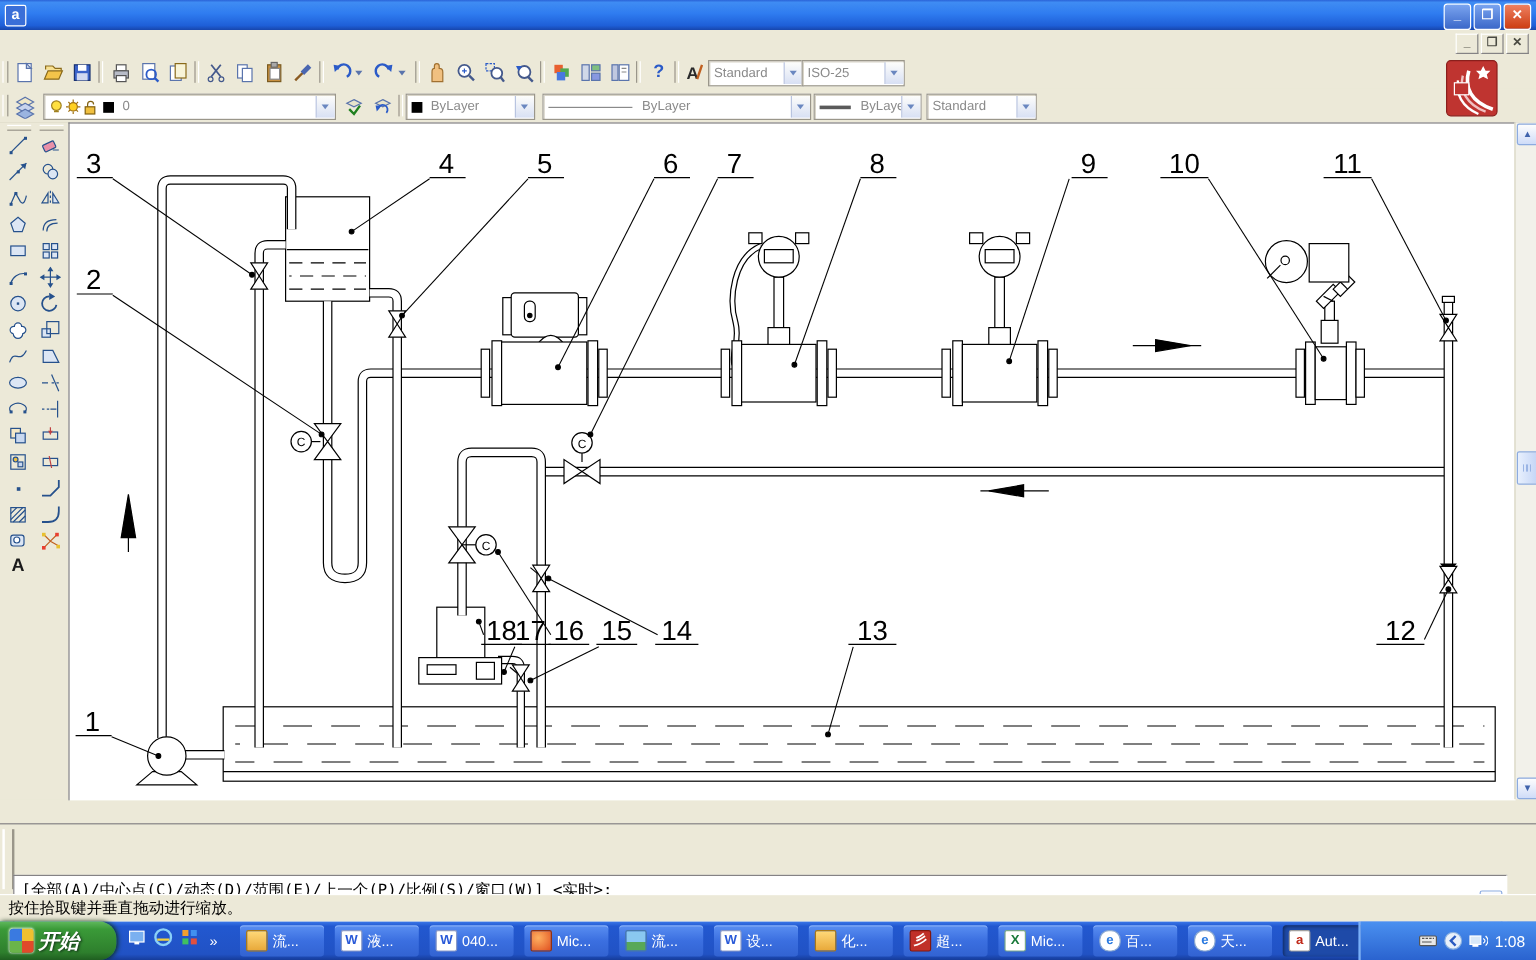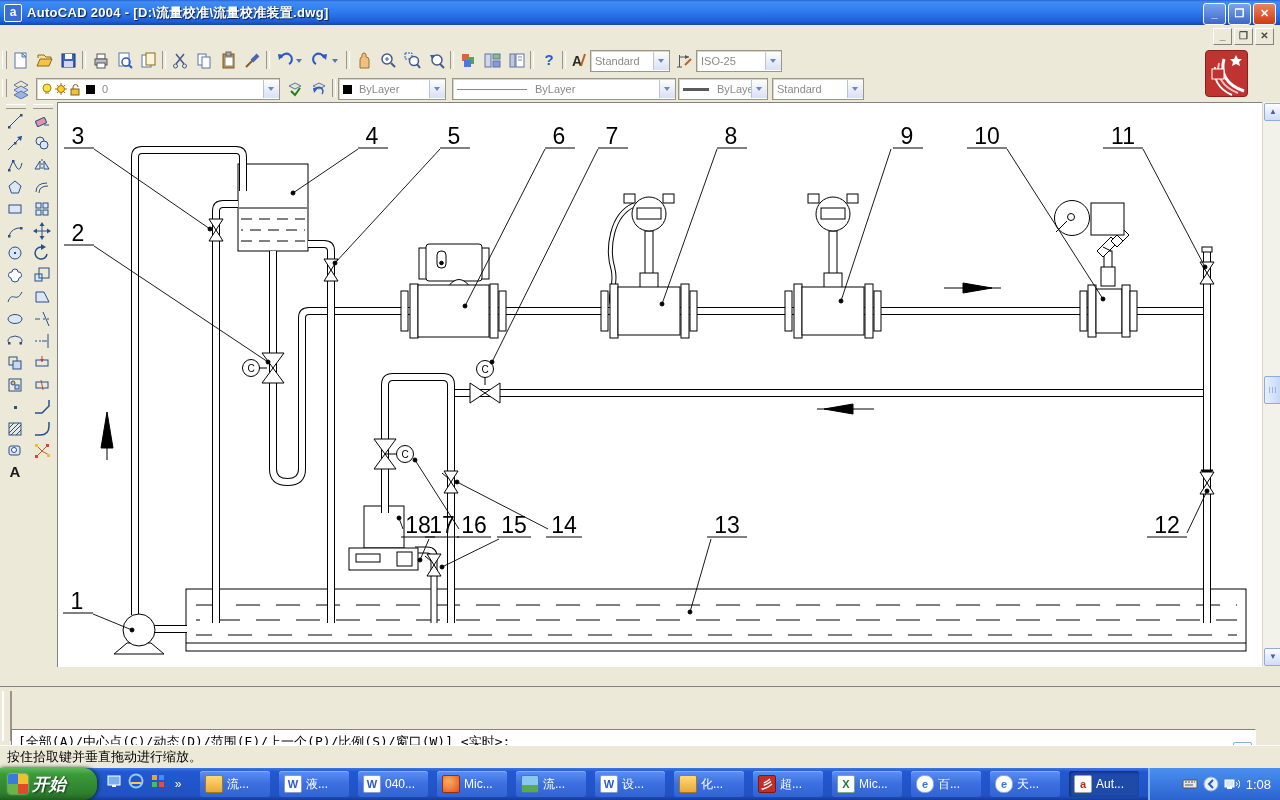--- a/index.html
+++ b/index.html
@@ -116,34 +116,33 @@
   .ico-folder{background:linear-gradient(180deg,#ffd978,#e8a93a);border:1px solid #a87818;}
   .ico-word{background:#fff;color:#2a5ad8;border:1px solid #8a9ac8;}
   .ico-mp{background:radial-gradient(circle at 35% 35%,#ffb060,#e05020);border:1px solid #903010;}
   .ico-img{background:linear-gradient(180deg,#8ac8f0 55%,#58a858 55%);border:1px solid #4878a8;}
   .ico-ss{background:#c03028;color:#fff;border:1px solid #801810;}
   .ico-xl{background:#fff;color:#1a7a3a;border:1px solid #7aa88a;}
   .ico-ie{background:#fff;color:#2a7ae0;border:1px solid #8aa8d0;border-radius:8px;}
   .ico-acad{background:#fff;color:#c02818;border:1px solid #a0a0a0;}
   #tray{position:absolute;right:0;top:0;width:130px;height:32px;
     background:linear-gradient(180deg,#4a90f0 0%,#2a63cf 100%);border-left:2px solid #7ab0f8;
-    display:flex;align-items:center;justify-content:flex-end;color:#fff;}
+    display:flex;align-items:center;justify-content:flex-end;color:#fff;padding-left:16px;}
   #tray .clock{font-size:13px;margin:0 9px 0 6px;}
   .trayico{width:16px;height:16px;margin-left:5px;}
 
   svg text{font-family:"Liberation Sans",sans-serif;}
 </style>
 </head>
 <body>
 
 <div id="stage">
 
   <div id="titlebar" class="abs">
     <div class="appicon">a</div>
-    <div class="ttl">AutoCAD 2004 - [D:\流量校准\流量校准装置.dwg]</div>
     <div class="winbtns">
       <div class="wbtn">_</div>
       <div class="wbtn">❐</div>
       <div class="wbtn close">✕</div>
     </div>
   </div>
 
   <div class="mdibtns">
     <div class="mdibtn">_</div>
     <div class="mdibtn">❐</div>
@@ -297,21 +296,21 @@
       <span class="val">Standard</span>
         <span class="drop"></span>
     </div>
     <div class="tbtn" style="left:672px">
         <svg width="20" height="20">
           <path d="M2 16 L7 16 M4.5 16 L4.5 4 M4.5 6 L14 6" stroke="#555"></path>
           <path d="M14 6 l-4 -2 v4 z" fill="#555"></path>
           <path d="M10 14 L16 8" stroke="#c06020" stroke-width="2"></path>
         </svg>
       </div>
-    <div class="combo" style="left:696px;width:84px">
+    <div class="combo" style="left:668px;width:84px">
       <span class="val">ISO-25</span>
         <span class="drop"></span>
     </div>
   </div>
 
   <div id="tb2" class="abs tbrow">
     <div class="grip" style="left:2px"></div>
     <div class="tbtn" style="left:8px">
         <svg width="20" height="20">
           <path d="M10 2 L17 6 L10 10 L3 6 Z" fill="#f0e8c8" stroke="#5a74ac"></path>

